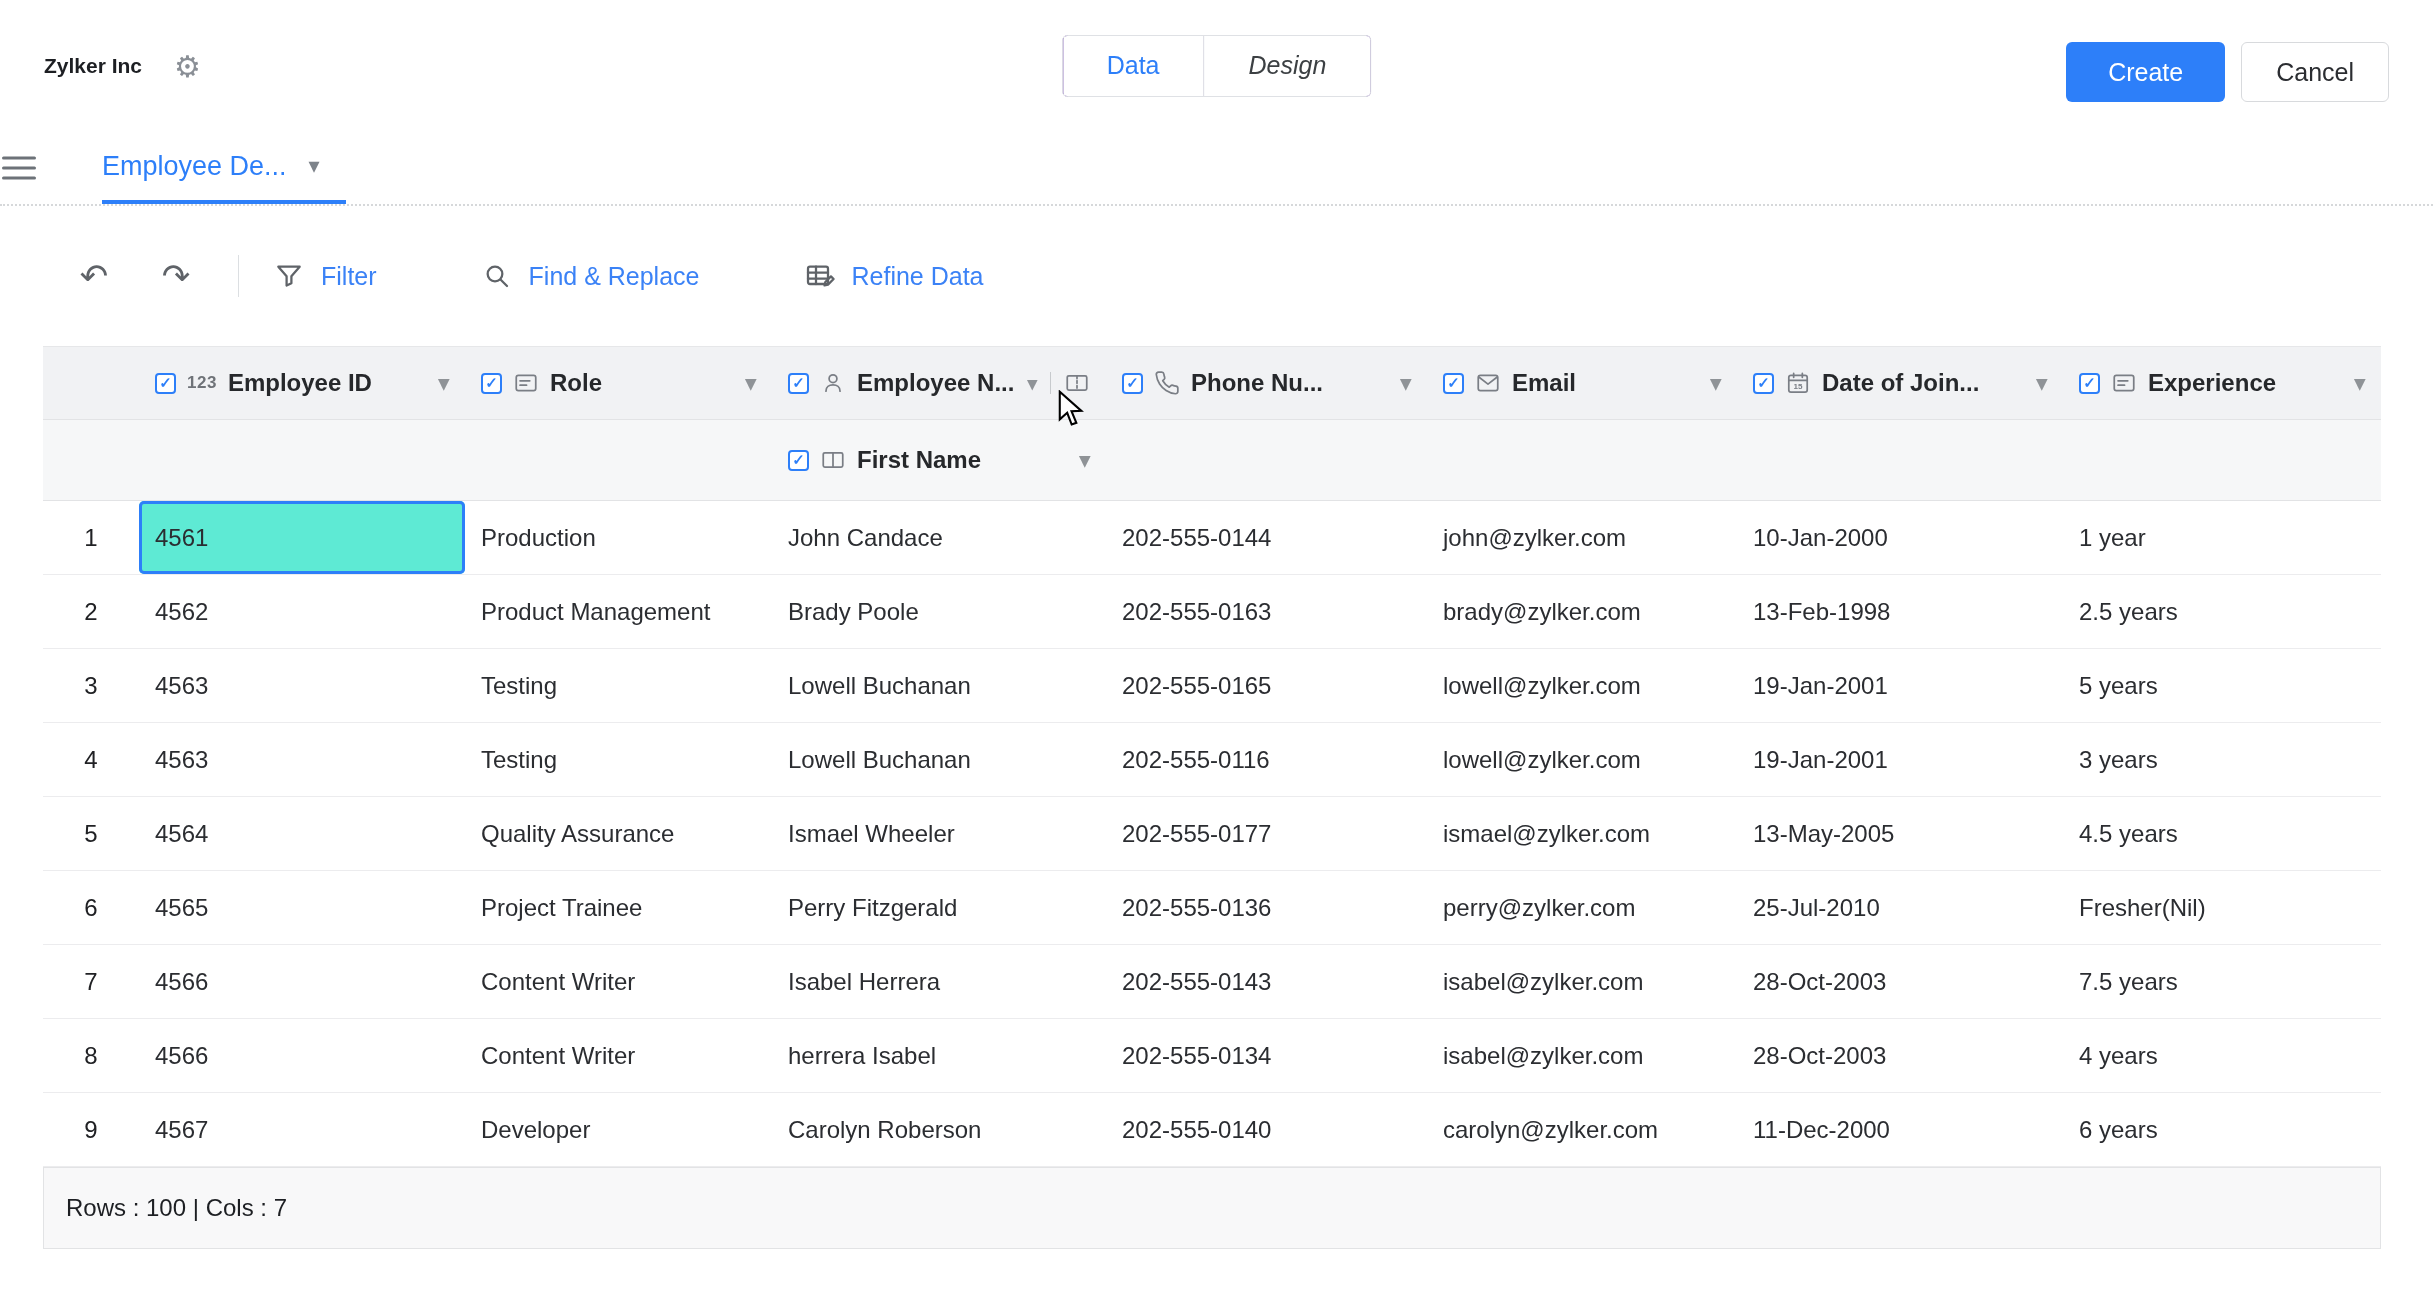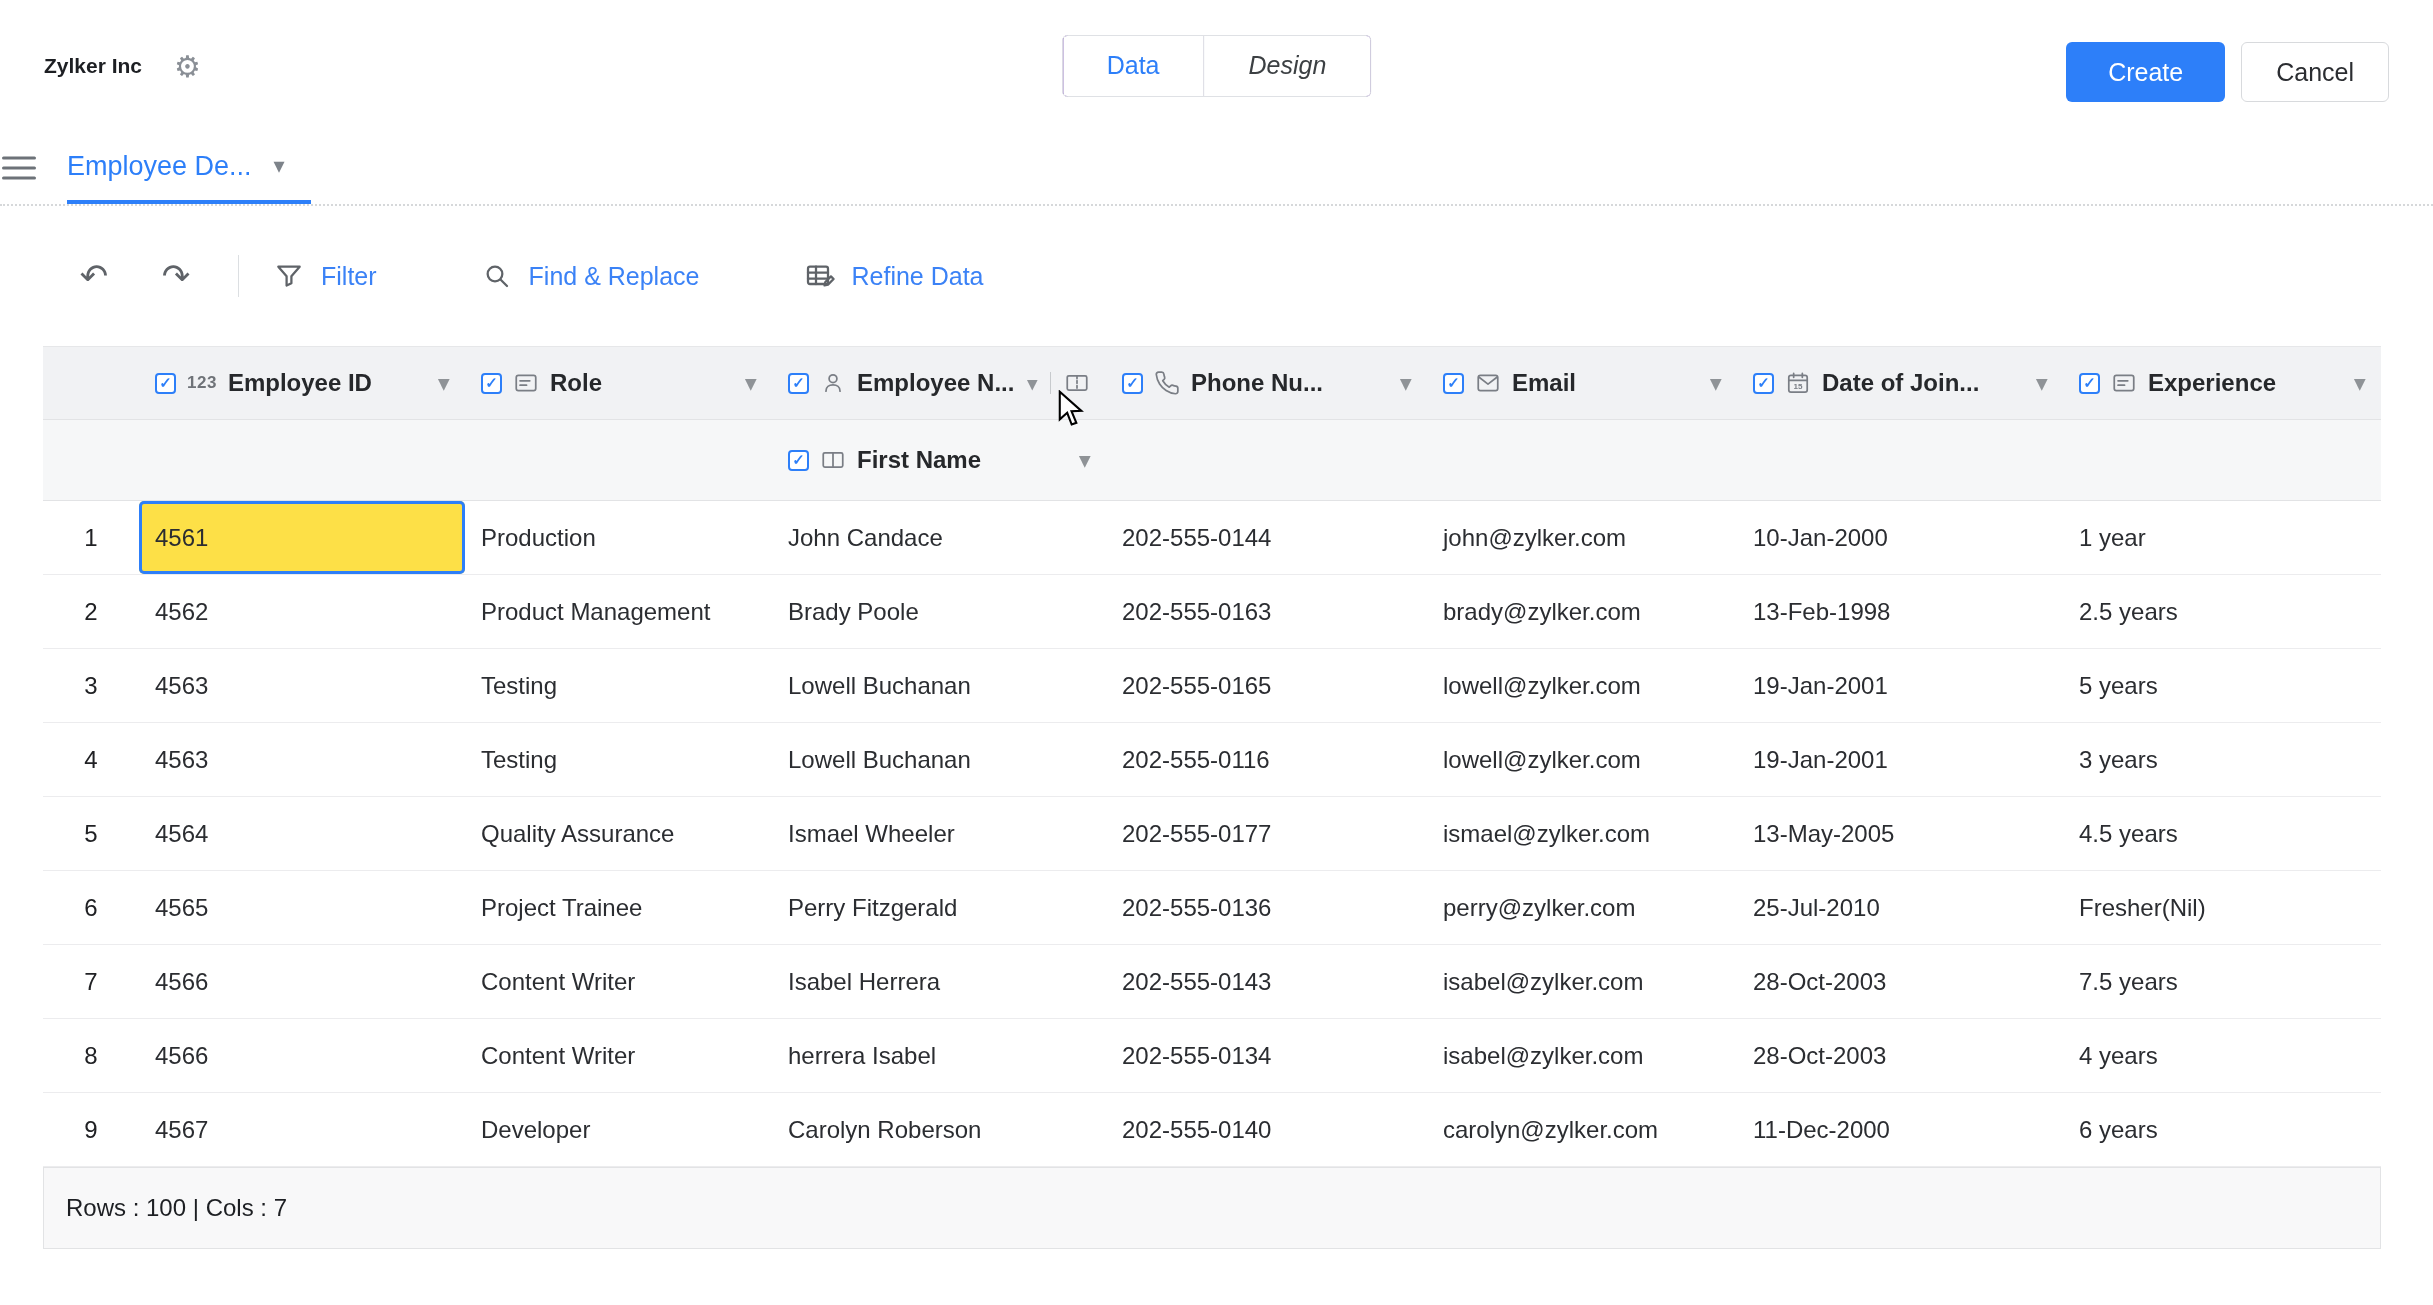--- a/index.html
+++ b/index.html
@@ -16,21 +16,21 @@
   .seg-btn { height: 60px; line-height: 58px; padding: 0 44px; font-size: 25px; color: #3c4043; background: #fff; }
   .seg-btn.seg-active { color: #2d7ff9; }
   .seg-btn + .seg-btn { border-left: 1px solid #dfe1e5; font-style: italic; }
   .actions { margin-left: auto; display: flex; gap: 16px; margin-top: 12px; }
   .btn-create { height: 60px; padding: 0 42px; background: #2d7ff9; color: #fff; font-size: 25px; border: none; border-radius: 6px; display: flex; align-items: center; }
   .btn-cancel { height: 60px; padding: 8px 34px; background: #fff; color: #2b2d31; font-size: 25px; border: 1px solid #d8dadd; border-radius: 6px; display: flex; align-items: center; }
   
   .tabrow { height: 74px; position: relative; border-bottom: 2px dotted #d6d8da; display: flex; align-items: center; }
   .burger { position: absolute; left: 2px; top: 50%; transform: translateY(-50%); width: 34px; display: flex; flex-direction: column; gap: 7px; }
   .burger span { display: block; height: 3px; background: #6d7278; border-radius: 2px; }
-  .sheet-tab { position: absolute; left: 67px; top: 0; height: 100%; display: flex; align-items: center; gap: 22px; padding: 0 26px 0 0; border-bottom: 4px solid #2d7ff9; }
+  .sheet-tab { position: absolute; left: 102px; top: 0; height: 100%; display: flex; align-items: center; gap: 22px; padding: 0 26px 0 0; border-bottom: 4px solid #2d7ff9; }
   .sheet-tab .tab-label { color: #2d7ff9; font-size: 27px; }
   .tab-caret { color: #7d838a; font-size: 22px; }
   
   .toolbar { height: 140px; display: flex; align-items: center; padding-left: 66px; }
   .tool-icon-btn { width: 56px; height: 56px; display: flex; align-items: center; justify-content: center; font-size: 34px; color: #5f6368; border-radius: 6px; }
   .tool-icon-btn + .tool-icon-btn { margin-left: 26px; }
   .tdivider { width: 1px; height: 42px; background: #dcdfe2; margin: 0 34px; }
   .tool-group { display: flex; align-items: center; gap: 16px; margin-right: 104px; font-size: 25px; color: #3b82f6; }
   .ticon { display: flex; align-items: center; }
   svg.ic { width: 32px; height: 32px; stroke: #5f6368; fill: none; stroke-width: 1.7; stroke-linecap: round; stroke-linejoin: round; }
@@ -49,21 +49,21 @@
   .w6 { width: 326px; flex: none; }
   .w7 { width: 318px; flex: none; }
   .caret { margin-left: auto; color: #8f9397; font-size: 21px; }
   .caret-fixed { margin-left: 4px; color: #8f9397; font-size: 19px; }
   .cb { width: 21px; height: 21px; flex: none; border: 2px solid #2d7ff9; border-radius: 4px; display: flex; align-items: center; justify-content: center; font-size: 15px; color: #2d7ff9; background: #fff; font-weight: 700; }
   .type-num { font-size: 17px; color: #6f7378; font-weight: 600; letter-spacing: 0.5px; }
   .hdr-vdiv { width: 1px; height: 22px; background: #c7cacd; margin: 0 2px; }
   .trow { display: flex; height: 74px; background: #fff; border-bottom: 1px solid #ececee; font-size: 24px; color: #2b2d31; }
   .cell { display: flex; align-items: center; padding: 0 16px; }
   .rownum { justify-content: center; color: #202124; }
-  .selected { box-shadow: inset 0 0 0 3px #2d7ff9; border-radius: 5px; background: #fde047; }
+  .selected { box-shadow: inset 0 0 0 3px #2d7ff9; border-radius: 5px; background: #5eead4; }
   
   .footerbar { margin: 0 0 0 43px; width: 2338px; height: 82px; background: #f8f8f9; border: 1px solid #e2e3e5; display: flex; align-items: center; padding-left: 22px; font-size: 24px; color: #1d1f23; }
   
   .cursor { position: absolute; left: 1054px; top: 390px; z-index: 20; }
 </style>
 </head>
 <body>
 
 <div class="topbar">
   <div class="company">Zylker Inc</div>

